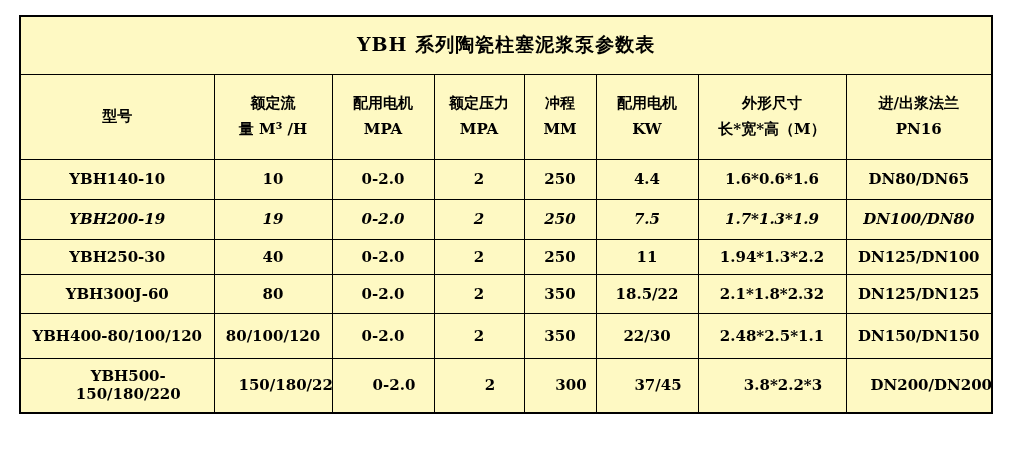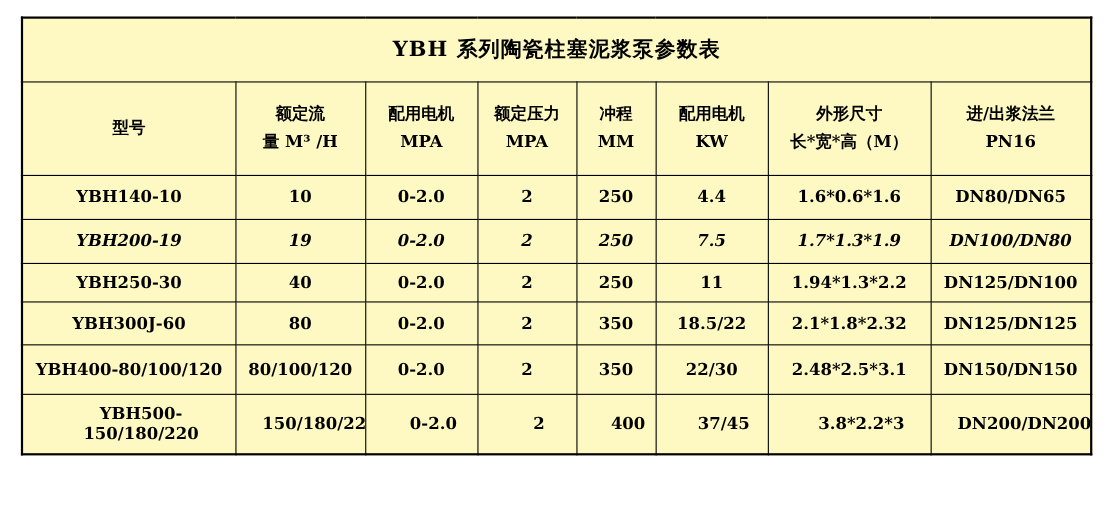--- a/index.html
+++ b/index.html
@@ -155,29 +155,29 @@
             <td>2.1*1.8*2.32</td>
             <td>DN125/DN125</td>
           </tr>
           <tr>
             <td>YBH400-80/100/120</td>
             <td>80/100/120</td>
             <td>0-2.0</td>
             <td>2</td>
             <td>350</td>
             <td>22/30</td>
-            <td>2.48*2.5*3.1</td>
+            <td>2.48*2.5*1.1</td>
             <td>DN150/DN150</td>
           </tr>
           <tr>
             <td>YBH500-150/180/220</td>
             <td>150/180/220</td>
             <td>0-2.0</td>
             <td>2</td>
-            <td>400</td>
+            <td>300</td>
             <td>37/45</td>
             <td>3.8*2.2*3</td>
             <td>DN200/DN200</td>
           </tr>
         </tbody>
     </table>
   </div>
 </div>
 
 </body></html>

